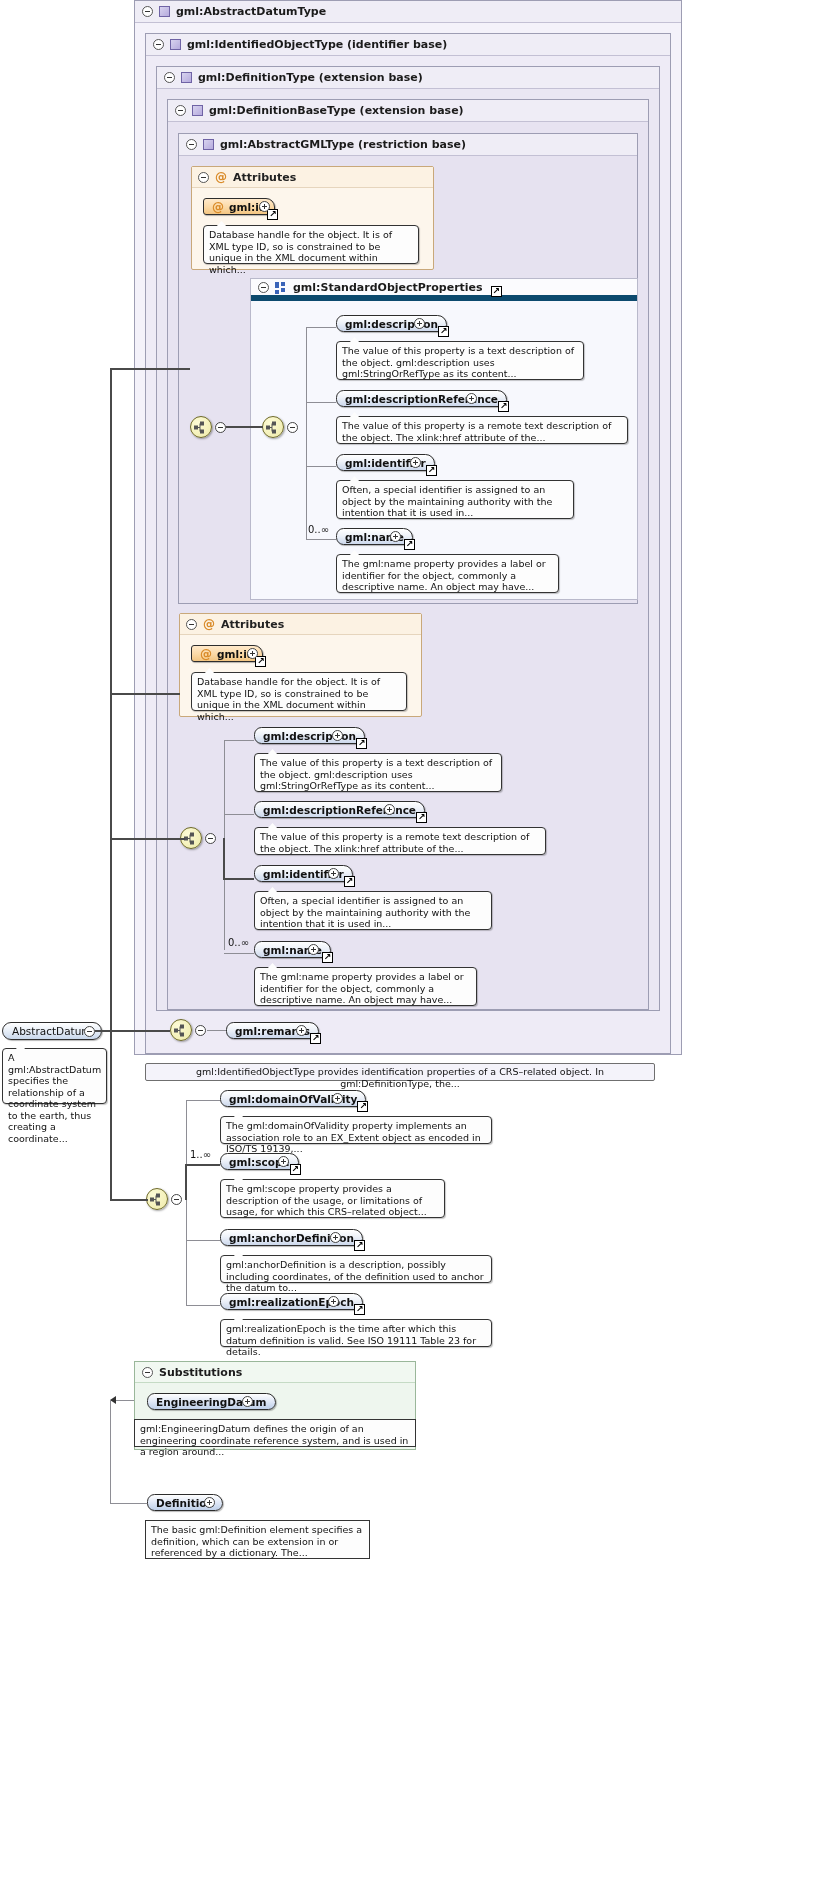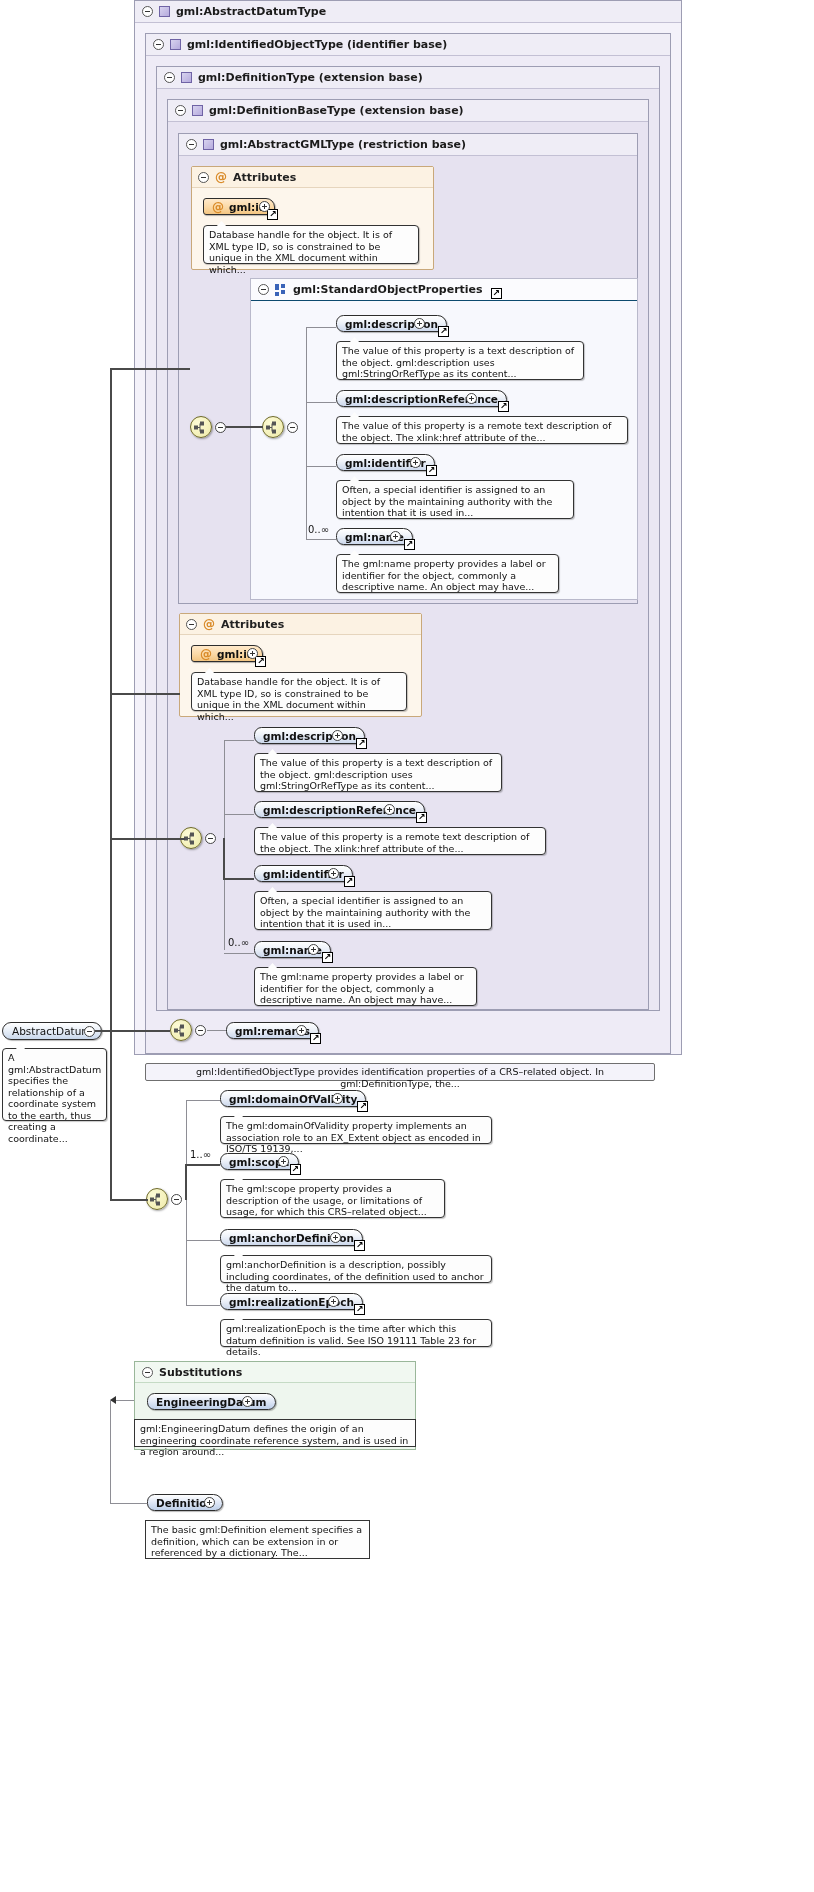--- a/index.html
+++ b/index.html
@@ -310,21 +310,21 @@
     <span class="jump" style="right:-4px; bottom:-6px;"></span>
   </div>
   <span class="pm plus" style="left:259px; top:201px;"></span>
 
   <div class="doc" style="left:203px; top:225px; width:216px; height:39px;">
     <span class="tipb"></span><span class="tip"></span>
     <span>Database handle for the object. It is of XML type ID, so is constrained to be unique in the XML document within which...</span>
   </div>
 
   <div class="typebox" style="left:250px; top:278px; width:388px; height:322px; background:#f7f8fd; border:1px solid #b9b9cb;">
-    <div class="tb-head" style="background:#fbfbfe; border-bottom:1px solid #0c4a6e;">
+    <div class="tb-head" style="background:#fbfbfe; border-bottom:6px solid #0c4a6e;">
       <span class="tog"></span>
       <span class="seqicon">
           <i></i>
           <i></i>
           <i></i>
           <i></i>
         </span>
       <span>gml:StandardObjectProperties</span>
       <span class="jump" style="position:relative; margin-left:2px; top:4px;"></span>
     </div>
@@ -563,21 +563,21 @@
   <div class="doc" style="left:220px; top:1319px; width:272px; height:28px;">
     <span class="tipb"></span><span class="tip"></span>
     <span>gml:realizationEpoch is the time after which this datum definition is valid. See ISO 19111 Table 23 for details.</span>
   </div>
 
   <div class="rootpill" style="left:2px; top:1022px;">
     <span>AbstractDatum</span>
   </div>
   <span class="pm" style="left:84px; top:1026px;"></span>
 
-  <div class="doc" style="left:2px; top:1048px; width:105px; height:73px;">
+  <div class="doc" style="left:2px; top:1048px; width:105px; height:56px;">
     <span class="tipb"></span><span class="tip"></span>
     <span>A gml:AbstractDatum specifies the relationship of a coordinate system to the earth, thus creating a coordinate...</span>
   </div>
 
   <div class="ln h thick" style="left:95px; top:1030px; width:75px;"></div>
   <div class="ln v thick" style="left:110px; top:368px; height:662px;"></div>
   <div class="ln h thick" style="left:110px; top:368px; width:80px;"></div>
   <div class="ln h thick" style="left:110px; top:693px; width:70px;"></div>
   <div class="ln h thick" style="left:110px; top:838px; width:75px;"></div>
   <div class="ln h thick" style="left:110px; top:1199px; width:38px;"></div>

